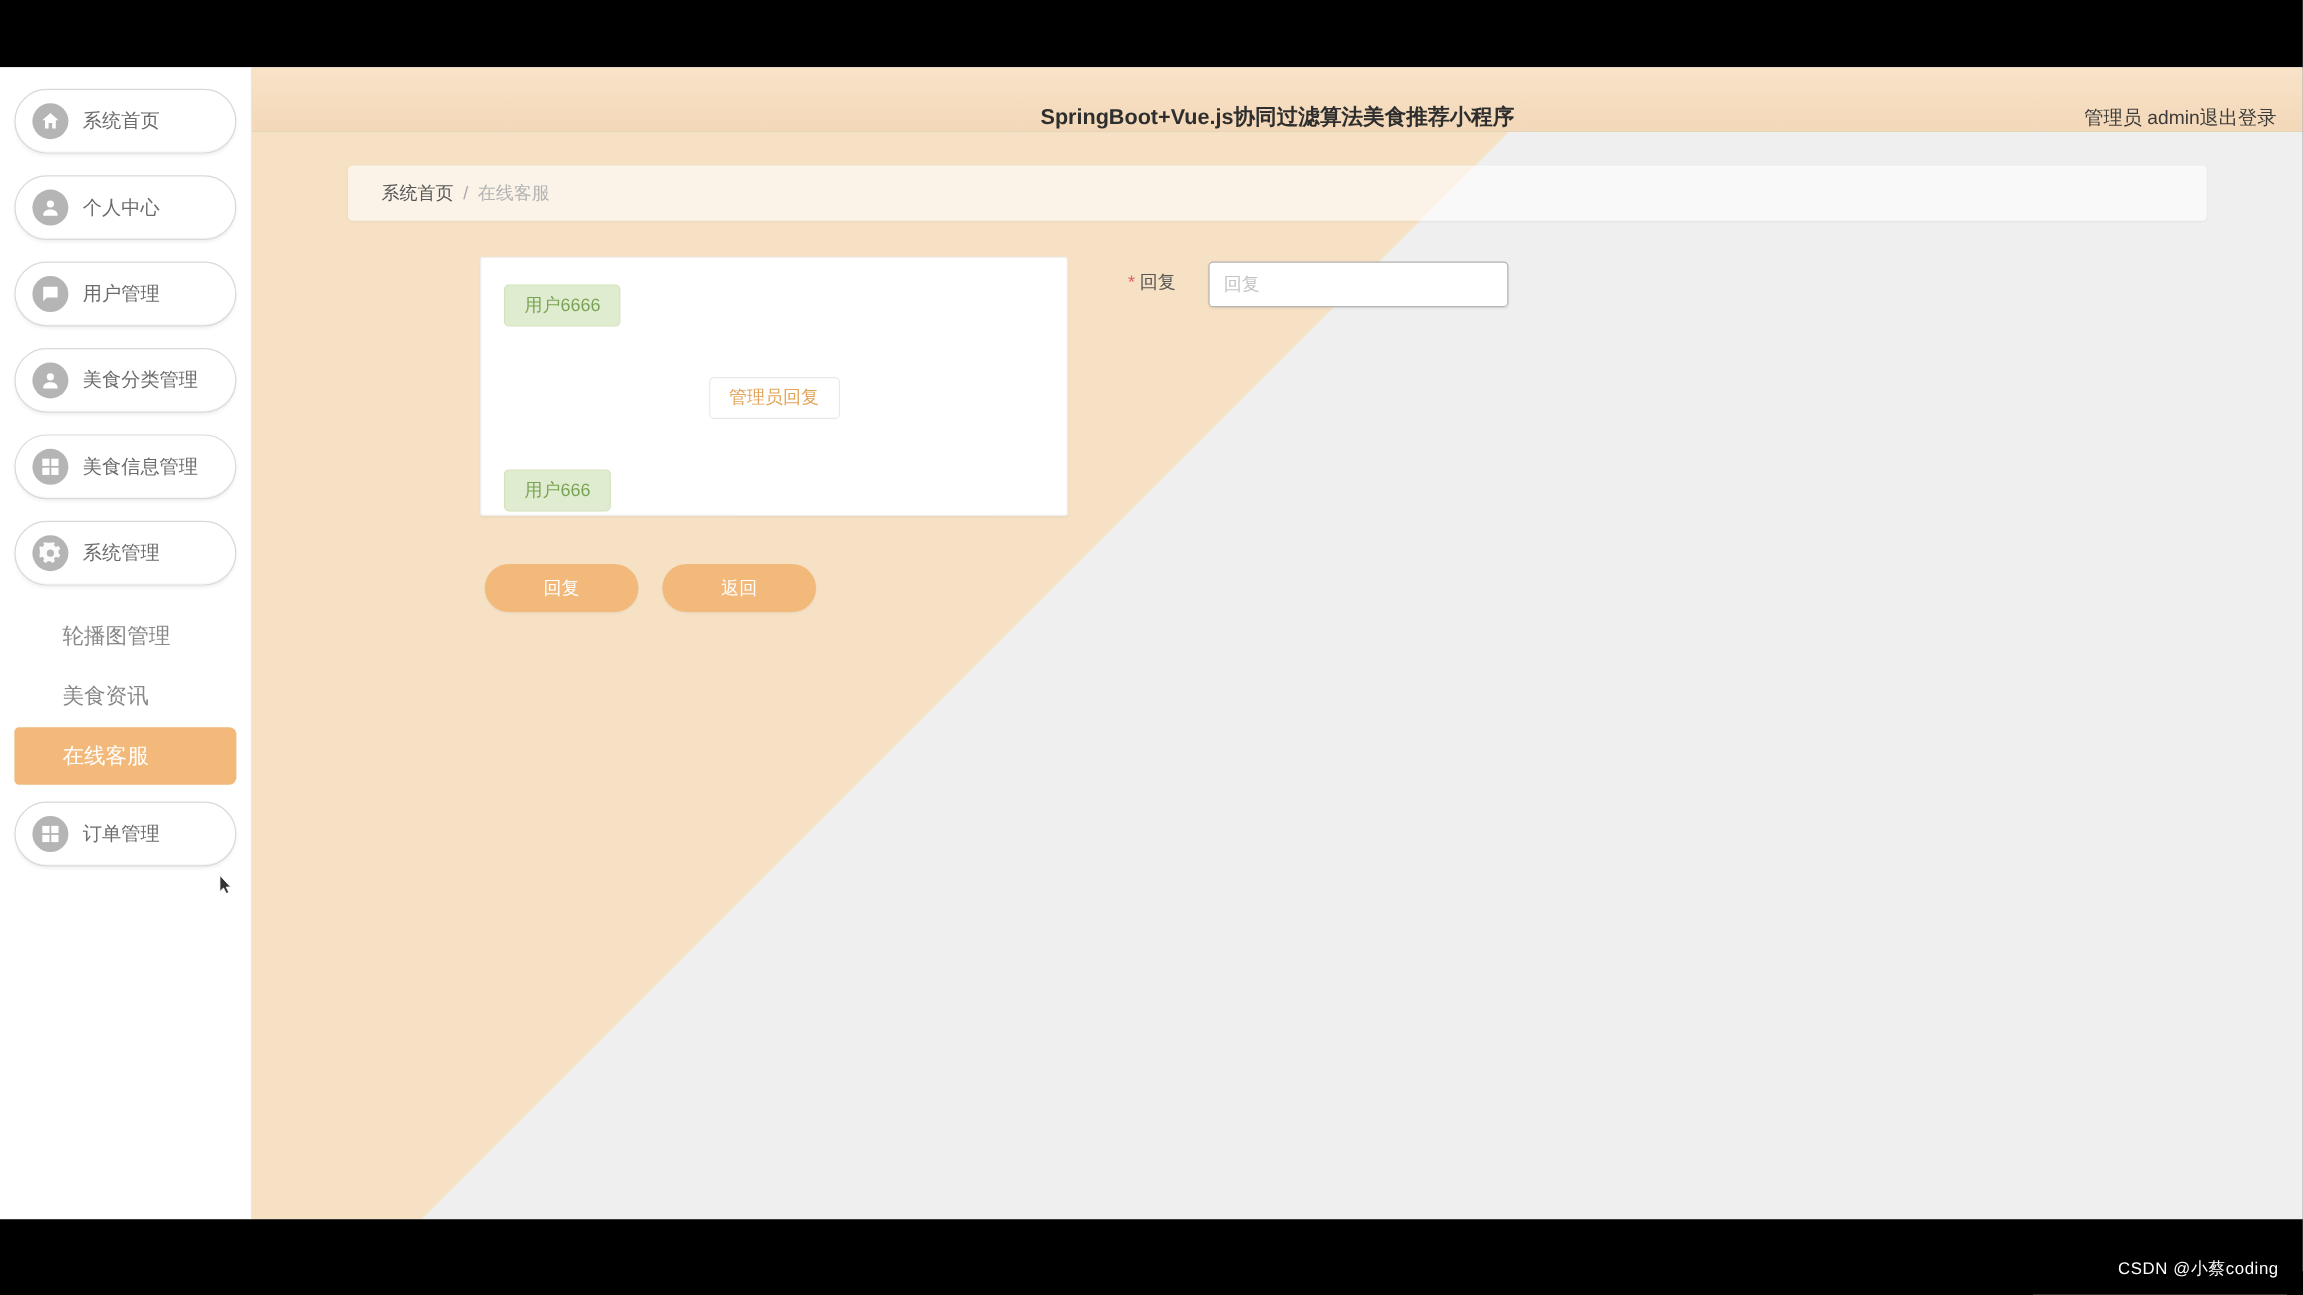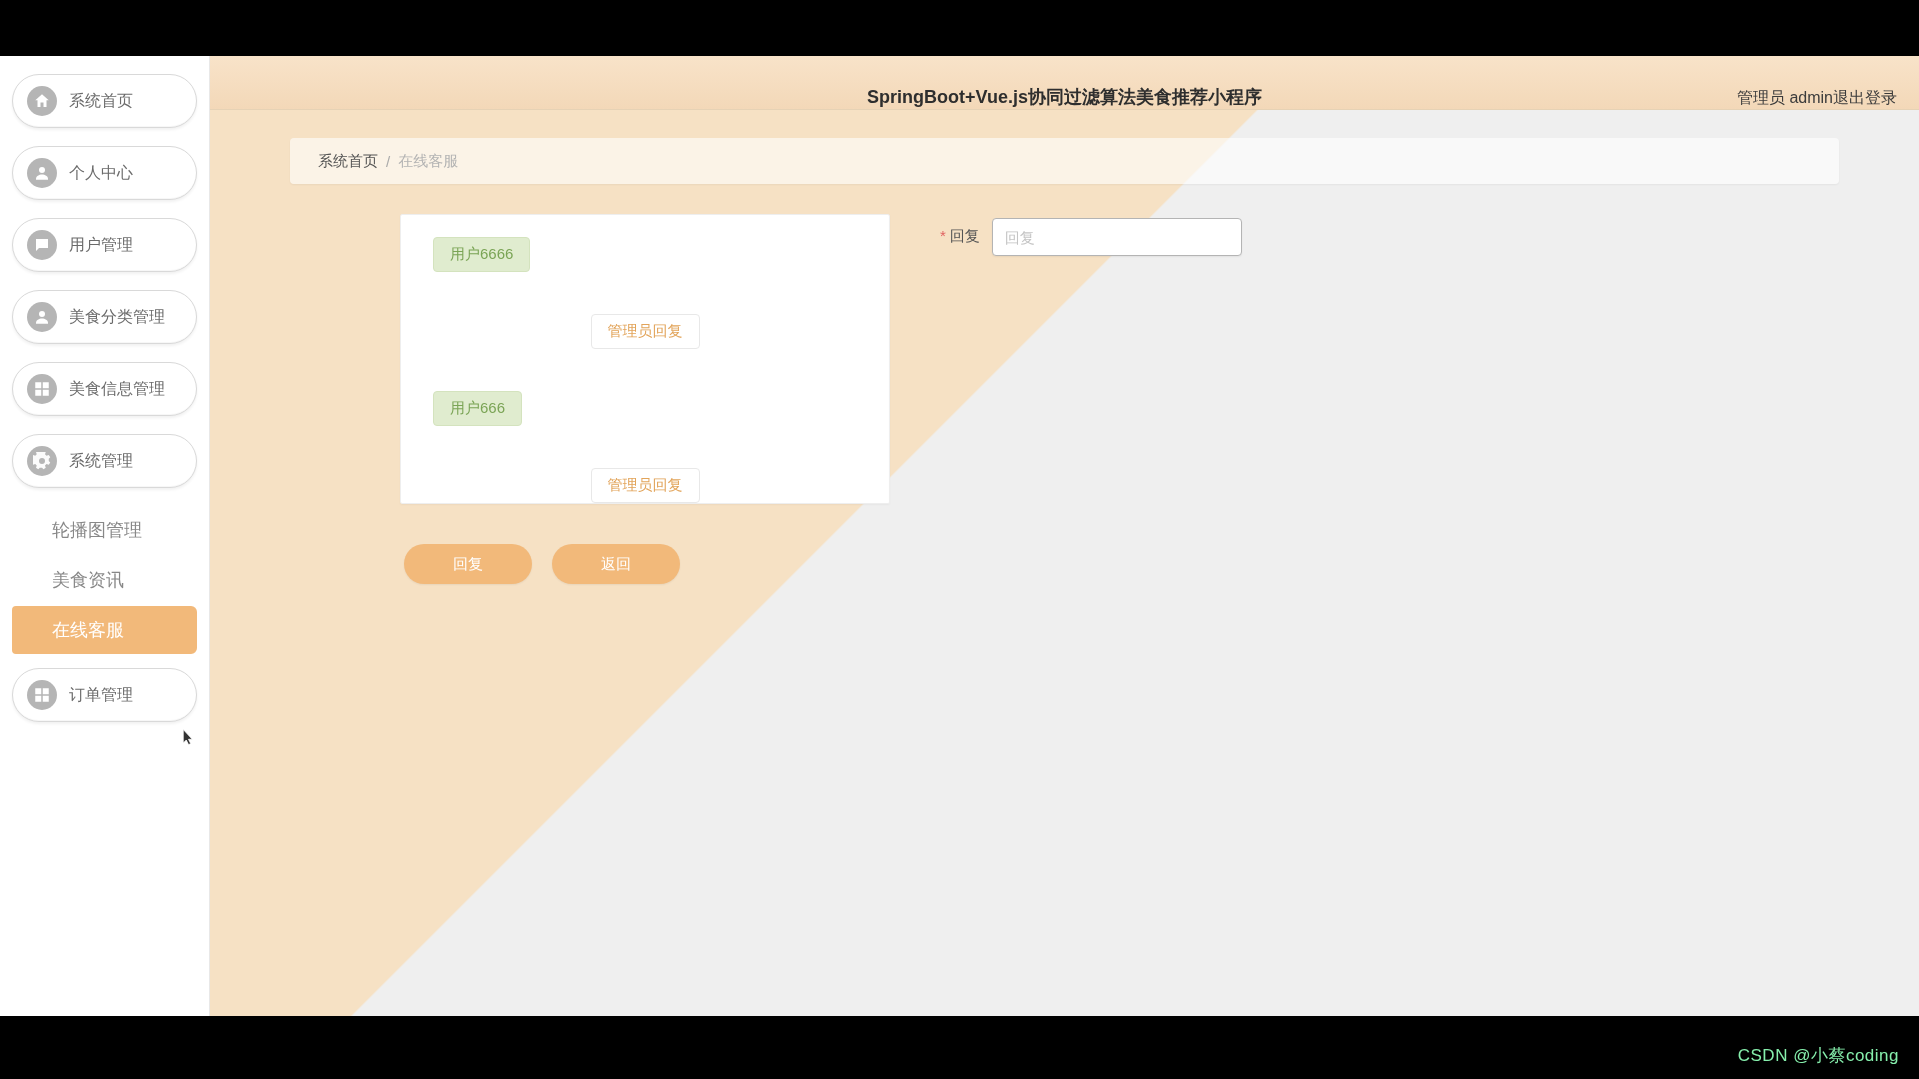--- a/index.html
+++ b/index.html
@@ -118,26 +118,26 @@
     .breadcrumb .bc-home { color: #555; cursor: pointer; }
     .content-row {
       display: flex;
       gap: 40px;
       margin: 30px 80px 0 190px;
       align-items: flex-start;
     }
     .chat-col { width: 500px; }
     .chat-box {
       width: 490px;
-      height: 290px;
+      height: 216px;
       background: #fff;
       border: 1px solid #eee;
       border-radius: 2px;
       position: relative;
-      padding: 12px 32px;
+      padding: 12px 19px;
       overflow-y: auto;
       box-shadow: 0 1px 2px rgba(0,0,0,0.04);
     }
     .chat-box::-webkit-scrollbar { width: 10px; }
     .chat-box::-webkit-scrollbar-track { background: #f2f2f2; }
     .chat-box::-webkit-scrollbar-thumb { background: #b9b9b9; border-radius: 2px; }
     .chat-box::-webkit-scrollbar-button { background:#dcdcdc; height:12px; }
     .msg { margin: 10px 0 42px 0; display: flex; }
     .msg.left { justify-content: flex-start; }
     .msg.right { justify-content: center; }
@@ -154,42 +154,42 @@
       min-width: 128px;
       height: 40px;
       border: none;
       border-radius: 20px;
       background: #f2b97a;
       color: #fff;
       font-size: 15px;
       cursor: pointer;
       box-shadow: 0 1px 2px rgba(0,0,0,0.06);
     }
-    .reply-col { display: flex; align-items: flex-start; gap: 12px; padding-top: 4px; }
+    .reply-col { display: flex; align-items: flex-start; gap: 27px; padding-top: 4px; }
     .reply-label { font-size: 15px; color: #555; line-height: 36px; }
     .reply-label .req { color: #e06060; margin-right: 4px; }
     .reply-input {
       width: 250px;
       height: 38px;
       border: 1px solid #b4b4b4;
       border-radius: 4px;
       padding: 0 12px;
       font-size: 15px;
       color: #444;
       background: #fff;
       box-shadow: 0 1px 2px rgba(0,0,0,0.06);
     }
     .reply-input::placeholder { color: #c4c4c4; }
     
     .watermark {
       position: absolute;
       right: 20px;
       bottom: 12px;
-      color: #86efac;
-      font-size: 17px;
+      color: #ffffff;
+      font-size: 14px;
       letter-spacing: 0.5px;
       user-select: none;
     }
     .cursor-img {
       position: absolute;
       left: 178px;
       top: 670px;
       width: 18px; height: 22px;
       pointer-events: none;
     }

